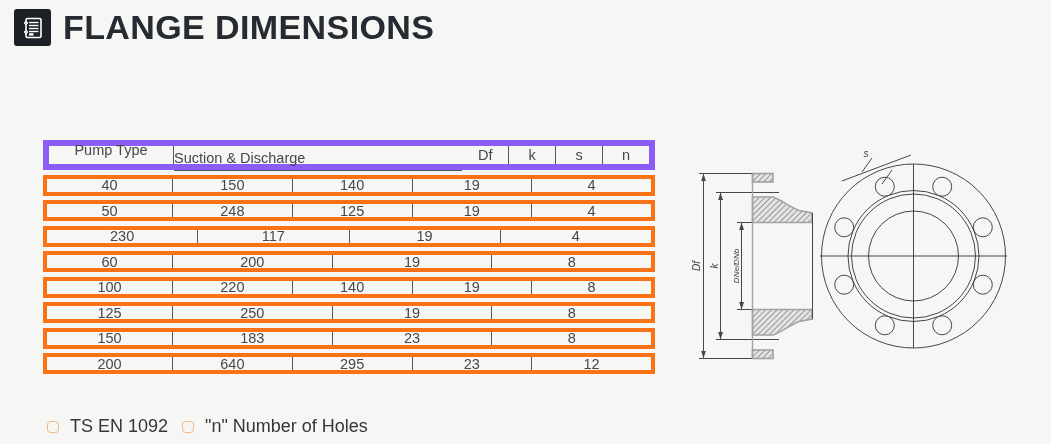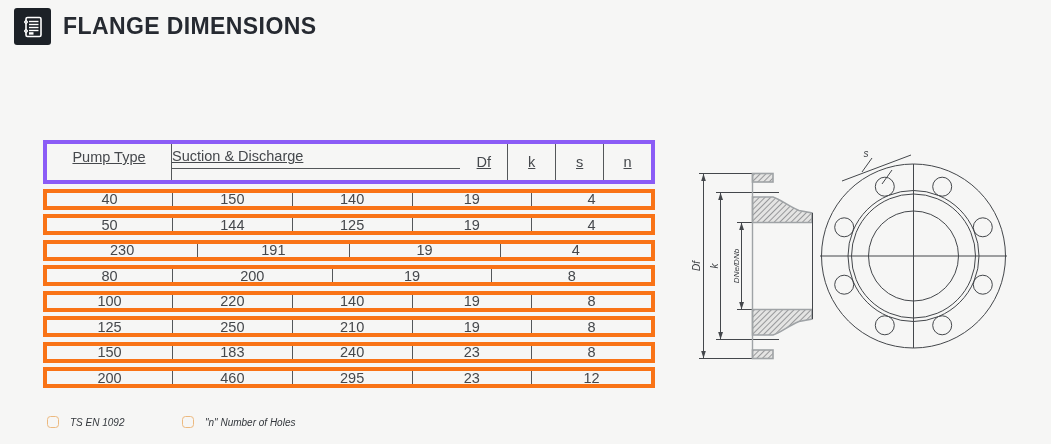--- a/index.html
+++ b/index.html
@@ -6,39 +6,39 @@
   body{
     width:1051px;height:444px;position:relative;overflow:hidden;
     background:#f6f6f5;
     font-family:"Liberation Sans","DejaVu Sans",sans-serif;
     color:#3f4347;
   }
   
   .page-header{position:absolute;left:14px;top:8px;display:flex;align-items:center;}
   .hdr-icon{width:37px;height:37px;border-radius:3px;background:#1c2127;
     display:flex;align-items:center;justify-content:center;}
-  .hdr-title{margin-left:12px;font-size:23px;font-weight:bold;color:#262a31;letter-spacing:.4px;}
+  .hdr-title{margin-left:12px;font-size:34px;font-weight:bold;color:#262a31;letter-spacing:.4px;}
   
   .dim-table{position:absolute;left:43px;top:140px;width:612px;font-size:14.5px;color:#45484c;}
-  .thead{border:4px solid #8b5cf6;height:44px;display:flex;box-sizing:border-box;text-decoration:underline;}
+  .thead{border:6px solid #8b5cf6;height:30px;display:flex;box-sizing:border-box;}
   .pump-col{width:125px;border-right:1px solid #54575a;display:flex;align-items:center;
     justify-content:center;padding-bottom:10px;box-sizing:border-box;}
   .head-right{flex:1;display:flex;flex-direction:row;}
   .group-cell{height:24px;line-height:25px;border-bottom:1px solid #54575a;
     text-align:center;padding-right:157px;}
   .sub-row{flex:1;display:flex;}
   .sub-cell{flex:1;border-right:1px solid #54575a;display:flex;align-items:center;justify-content:center;}
   .sub-cell:last-child{border-right:none;}
   .trow{border:4px solid #f97316;height:21px;display:flex;margin-top:4.5px;box-sizing:border-box;}
   .trow:first-of-type{margin-top:6px;}
   .c{flex:1;border-right:1px solid #54575a;display:flex;align-items:center;justify-content:center;}
   .c:last-child{border-right:none;}
   .c0{flex:none;width:125px;border-right:1px solid #54575a;}
   
-  .footnote{position:absolute;top:416px;display:flex;align-items:center;font-size:10px;color:#33373c;font-style:italic;}
+  .footnote{position:absolute;top:416px;display:flex;align-items:center;font-size:18px;color:#33373c;}
   .fn-1{left:47px;} .fn-2{left:182px;}
   .bullet{width:10px;height:10px;border:1.6px solid #ecb97f;border-radius:3.5px;margin-right:11px;}
   
   .drawing{position:absolute;left:0;top:0;}
 </style>
 </head>
 <body>
 
 <div class="page-header">
   <div class="hdr-icon">
@@ -72,61 +72,59 @@
 
   <div class="trow">
     <div class="c c0">40</div>
     <div class="c">150</div>
     <div class="c">140</div>
     <div class="c">19</div>
     <div class="c">4</div>
   </div>
   <div class="trow">
     <div class="c c0">50</div>
-    <div class="c">144</div>
+    <div class="c">248</div>
     <div class="c">125</div>
     <div class="c">19</div>
     <div class="c">4</div>
   </div>
   <div class="trow">
     <div class="c">230</div>
-    <div class="c">191</div>
+    <div class="c">117</div>
     <div class="c">19</div>
     <div class="c">4</div>
   </div>
   <div class="trow">
-    <div class="c c0">80</div>
+    <div class="c c0">60</div>
     <div class="c">200</div>
     <div class="c">19</div>
     <div class="c">8</div>
   </div>
   <div class="trow">
     <div class="c c0">100</div>
     <div class="c">220</div>
     <div class="c">140</div>
     <div class="c">19</div>
     <div class="c">8</div>
   </div>
   <div class="trow">
     <div class="c c0">125</div>
     <div class="c">250</div>
-    <div class="c">210</div>
     <div class="c">19</div>
     <div class="c">8</div>
   </div>
   <div class="trow">
     <div class="c c0">150</div>
     <div class="c">183</div>
-    <div class="c">240</div>
     <div class="c">23</div>
     <div class="c">8</div>
   </div>
   <div class="trow">
     <div class="c c0">200</div>
-    <div class="c">460</div>
+    <div class="c">640</div>
     <div class="c">295</div>
     <div class="c">23</div>
     <div class="c">12</div>
   </div>
 </div>
 
 <div class="footnote fn-1">
   <span class="bullet"></span>
   <span>TS EN 1092</span>
 </div>

